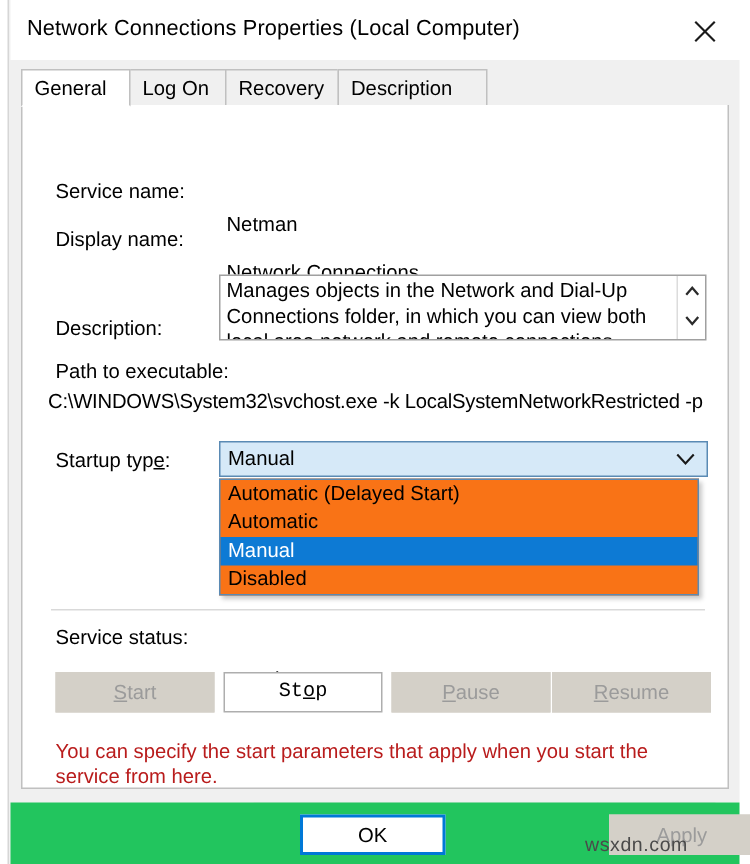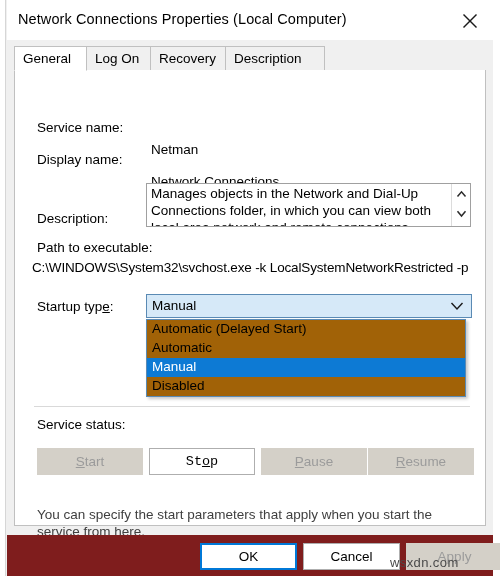--- a/index.html
+++ b/index.html
@@ -207,21 +207,21 @@
     position: absolute;
     right: 7px; top: 6px;
   }
 
   
   #dropdown {
     position: absolute;
     left: 131px; top: 249px;
     width: 320px;
     border: 1px solid #5a8ab4;
-    background: #a16207;
+    background: #f97316;
     box-sizing: border-box;
     z-index: 20;
     box-shadow: 2px 2px 3px rgba(0,0,0,0.22);
   }
   .dd-item {
     position: relative;
     height: 19px;
     font-size: 13.5px;
     color: #000;
     padding-left: 5px;
@@ -260,41 +260,40 @@
     cursor: default;
   }
 
   
   #help-text {
     position: absolute;
     left: 22px; top: 422px;
     width: 430px;
     font-size: 13.5px;
     line-height: 17px;
-    color: #404040;
-    margin-top: 14px;
+    color: #b91c1c;
   }
 
   
   #sp-label { left: 22px; top: 470px; }
   #sp-input {
     position: absolute;
     left: 154px; top: 465px;
     width: 308px; height: 25px;
     border: 1px solid #dcdcdc;
     background: #ffffff;
     box-sizing: border-box;
   }
 
   
   #footer {
     position: absolute;
     left: 7px; top: 535px;
     width: 486px; height: 41px;
-    background: #7f1d1d;
+    background: #22c55e;
   }
   .foot-btn {
     position: absolute;
     top: 8px;
     width: 97px; height: 27px;
     font-size: 13.5px;
     color: #000;
     background: #ffffff;
     border: 1px solid #aeaeae;
     box-sizing: border-box;
@@ -410,19 +409,18 @@
       <div id="help-text">You can specify the start parameters that apply when you start the service from here.</div>
 
       <div class="lbl disabled" id="sp-label"><span>Start para</span><span class="u">m</span><span>eters:</span></div>
       <div id="sp-input"></div>
 
     </div>
   </div>
 
   <div id="footer">
     <div class="foot-btn default" style="left:193px;">OK</div>
-    <div class="foot-btn" style="left:296px;">Cancel</div>
     <div class="foot-btn disabled" style="left:399px;">Apply</div>
   </div>
 
   <div id="watermark">wsxdn.com</div>
 
 </div>
 
 </body></html>

